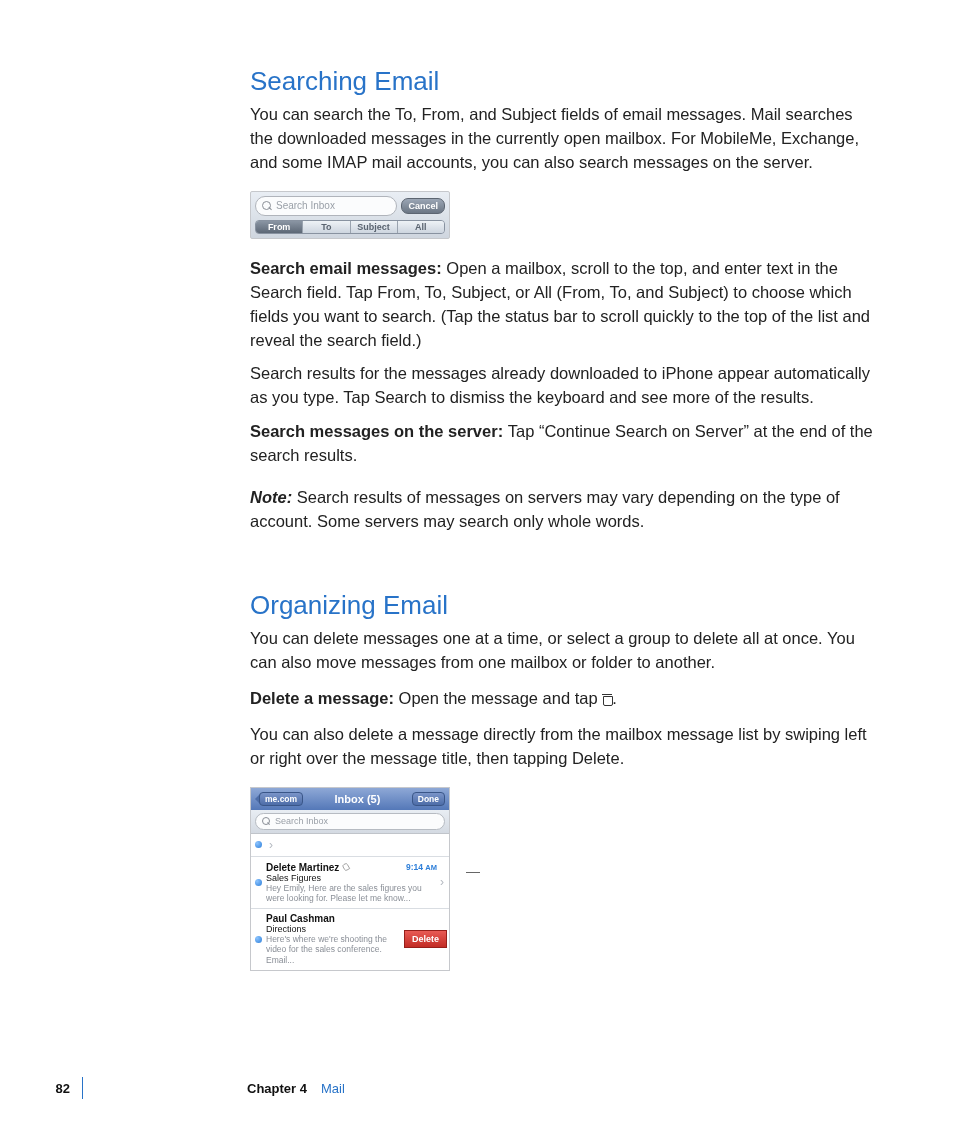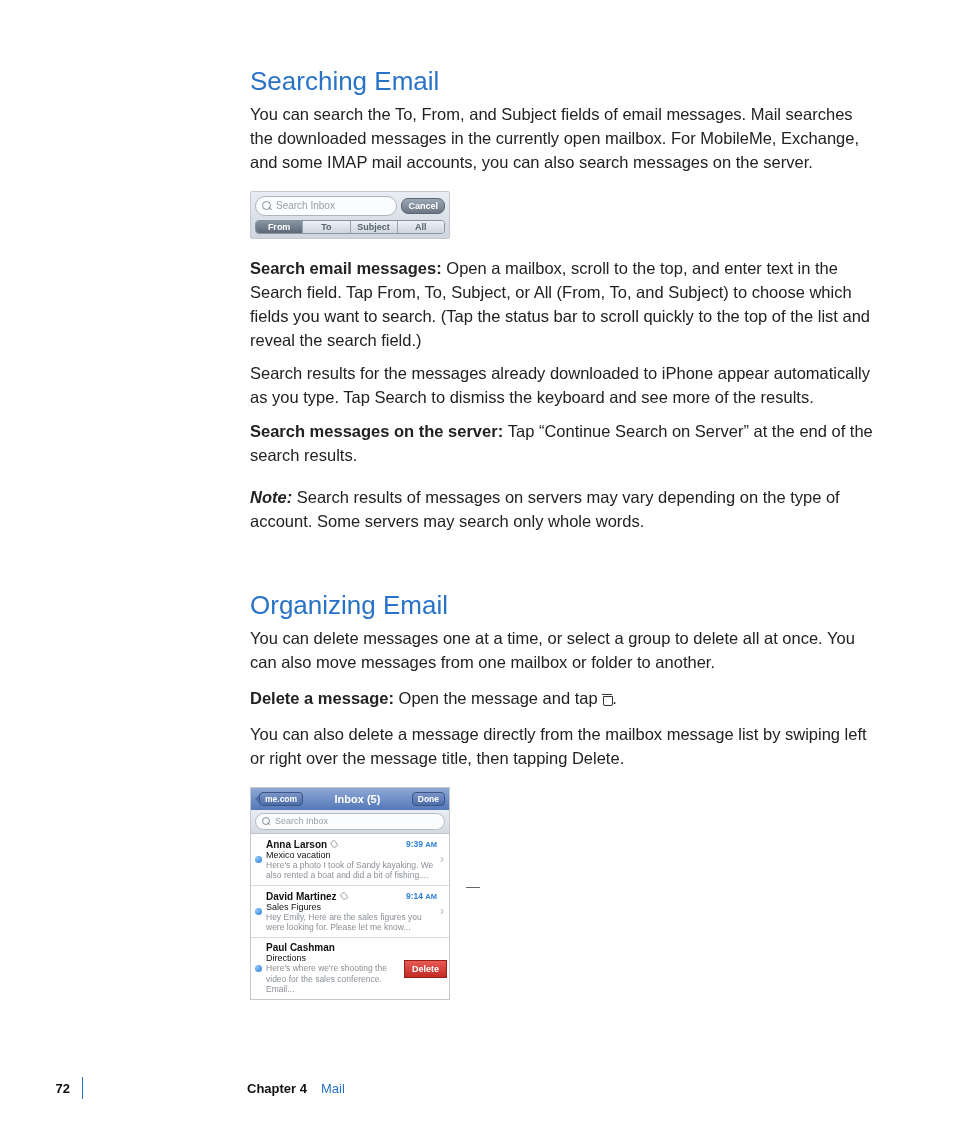--- a/index.html
+++ b/index.html
@@ -277,36 +277,28 @@
       </div>
       <div class="inbox-search">
         <div class="field">
           <span class="mag"></span>
           <span>Search Inbox</span>
         </div>
       </div>
 
       <div class="msg">
         <span class="dot"></span>
-        <div class="msg-body">
-          <div class="msg-top">
-            <span><span class="sender">Anna Larson</span><span class="clip"></span></span>
-            <span class="time"><span>9:39</span> <span class="am">AM</span></span>
-          </div>
-          <div class="subject">Mexico vacation</div>
-          <div class="preview">Here's a photo I took of Sandy kayaking. We also rented a boat and did a bit of fishing....</div>
-        </div>
         <span class="chev">›</span>
       </div>
 
       <div class="msg">
         <span class="dot"></span>
         <div class="msg-body">
           <div class="msg-top">
-            <span><span class="sender">David Martinez</span><span class="clip"></span></span>
+            <span><span class="sender">Delete Martinez</span><span class="clip"></span></span>
             <span class="time"><span>9:14</span> <span class="am">AM</span></span>
           </div>
           <div class="subject">Sales Figures</div>
           <div class="preview">Hey Emily, Here are the sales figures you were looking for. Please let me know...</div>
         </div>
         <span class="chev">›</span>
       </div>
 
       <div class="msg" style="border-bottom:none;">
         <span class="dot"></span>
@@ -322,18 +314,18 @@
     </div>
 
     <div class="callout-wrap" style="align-self: stretch; display:flex; align-items:flex-end; padding-bottom:12px;">
       <div class="callout-line"></div>
     </div>
   </div>
 
 </div>
 
 <div class="footer">
-  <div class="page-num">72</div>
+  <div class="page-num">82</div>
   <div class="vline"></div>
   <div style="width:150px"></div>
   <span class="chapter">Chapter 4</span>
   <span class="chapter-title">Mail</span>
 </div>
 
 </body></html>

